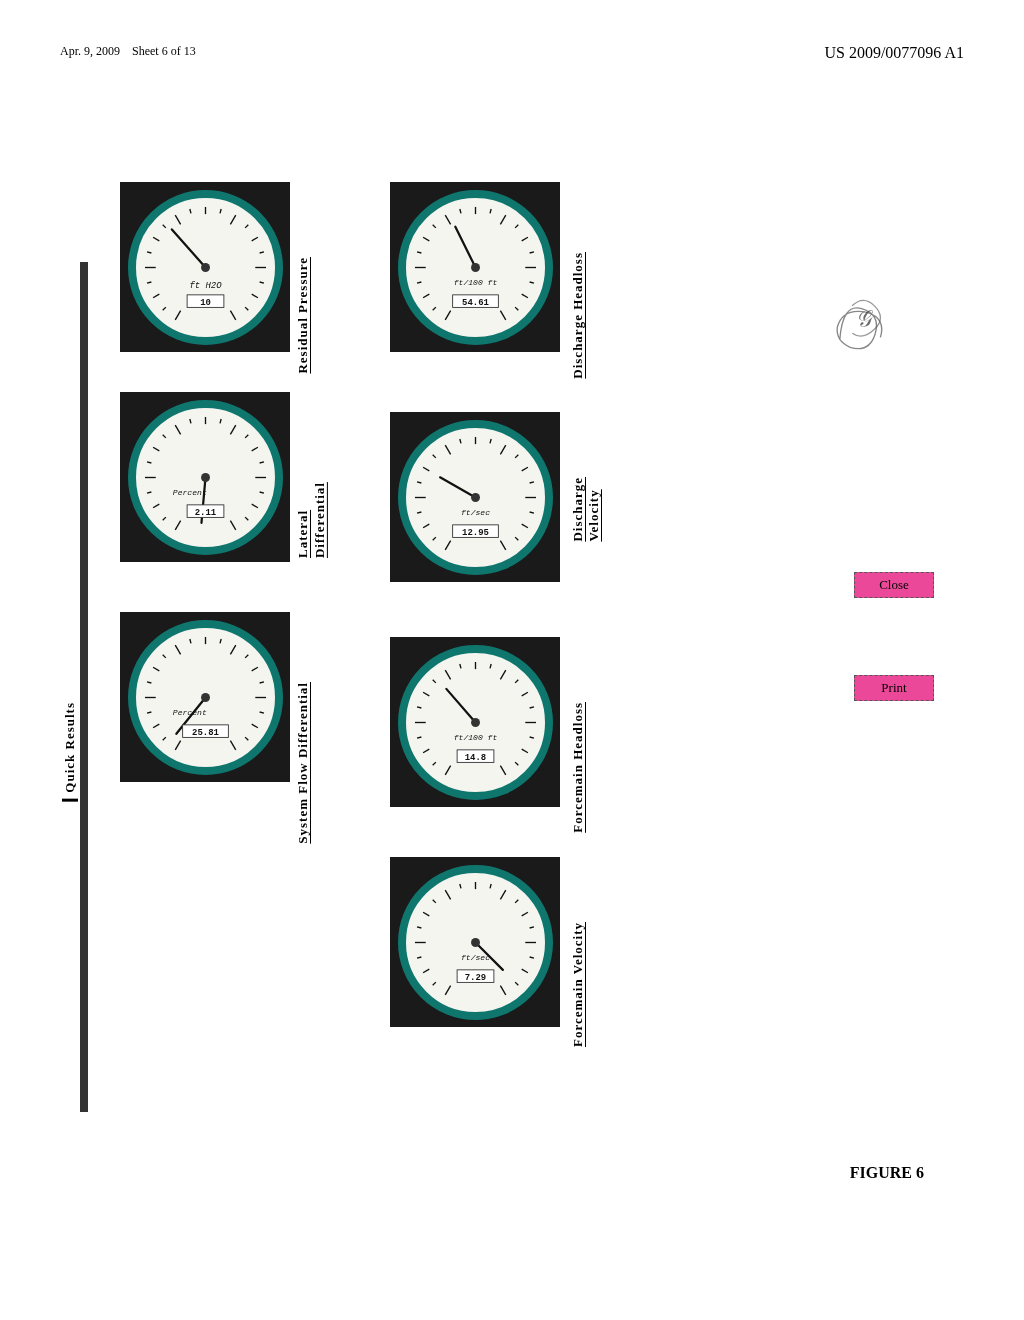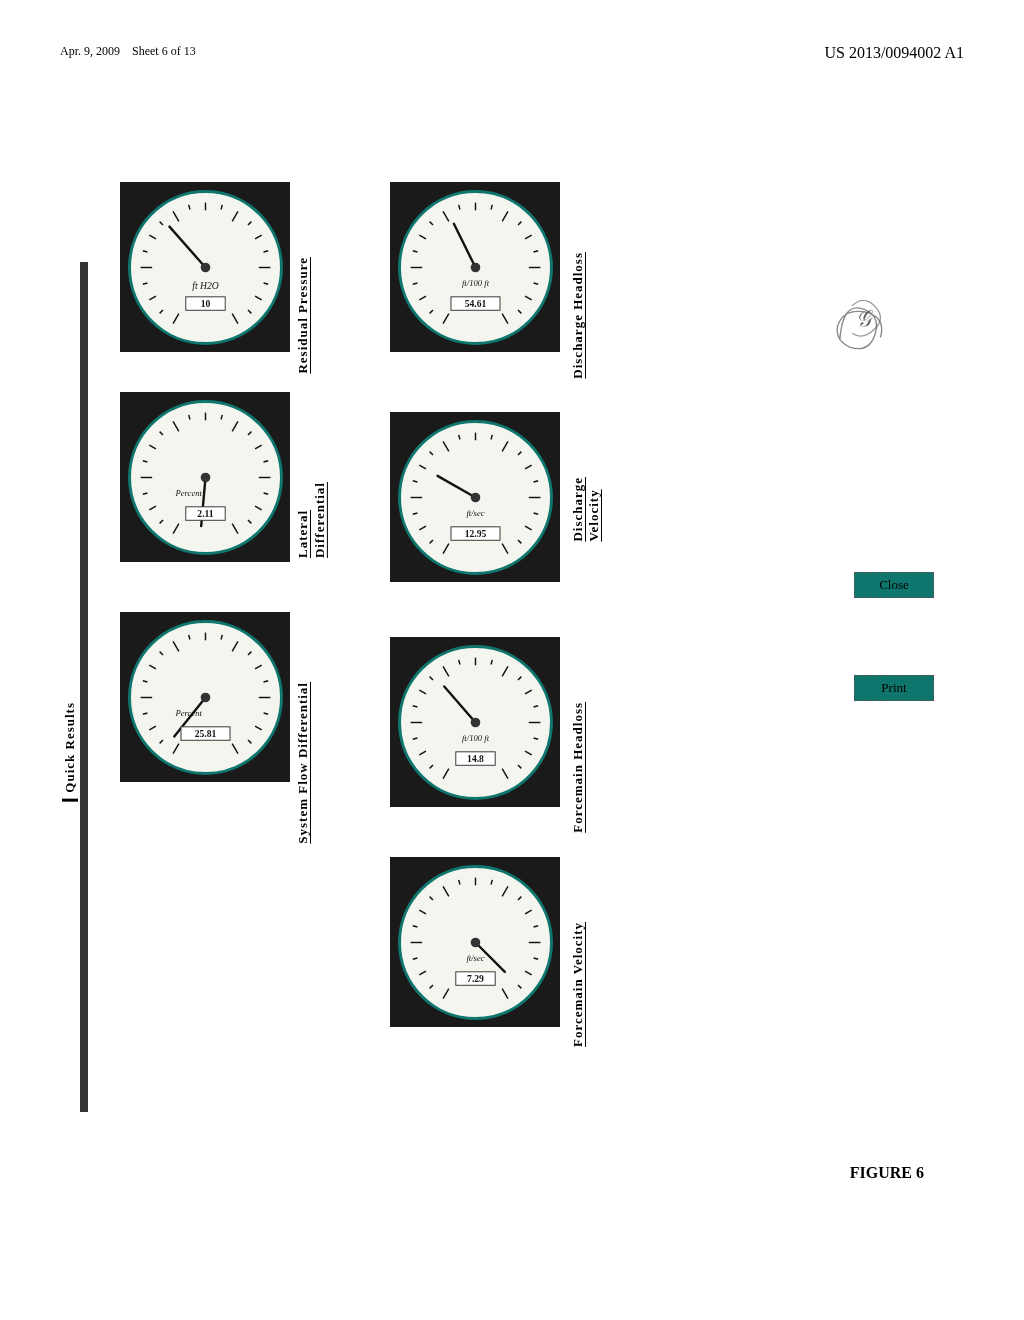--- a/index.html
+++ b/index.html
@@ -85,21 +85,22 @@
       justify-content: center;
     }
 
     .gauge-face {
       background: #f5f5f0;
       border-radius: 50%;
       position: relative;
       display: flex;
       align-items: center;
       justify-content: center;
-      border: 3px solid #0f766e;
+      border: 8px solid #0f766e;
+      font-family: Liberation Mono, monospace;
     }
 
     
     .section-label {
       font-size: 13px;
       font-weight: bold;
       text-decoration: underline;
       position: absolute;
     }
 
@@ -112,21 +113,21 @@
       font-weight: bold;
     }
 
     
     .button-box {
       position: absolute;
       border: 1px dashed #555;
       padding: 4px 16px;
       font-size: 13px;
       cursor: pointer;
-      background: #0f766e;
+      background: #ec4899;
     }
 
     
     .logo-area {
       position: absolute;
       right: 115px;
       top: 195px;
       width: 90px;
       height: 90px;
       display: flex;
@@ -148,21 +149,21 @@
     }
   </style>
 </head>
 <body>
 
 <div class="header">
   <div class="header-center">
     <span>Apr. 9, 2009</span>&nbsp;&nbsp;&nbsp;
     <span>Sheet 6 of 13</span>
   </div>
-  <div class="header-right">US 2013/0094002 A1</div>
+  <div class="header-right">US 2009/0077096 A1</div>
 </div>
 
 <div class="main-content">
 
   <div class="left-bar"></div>
 
   <div class="quick-results-label">Quick Results</div>
 
   <div class="gauge-wrap" style="left:120px; top:100px;">
     <div class="gauge-box" style="width:170px;height:170px;">

